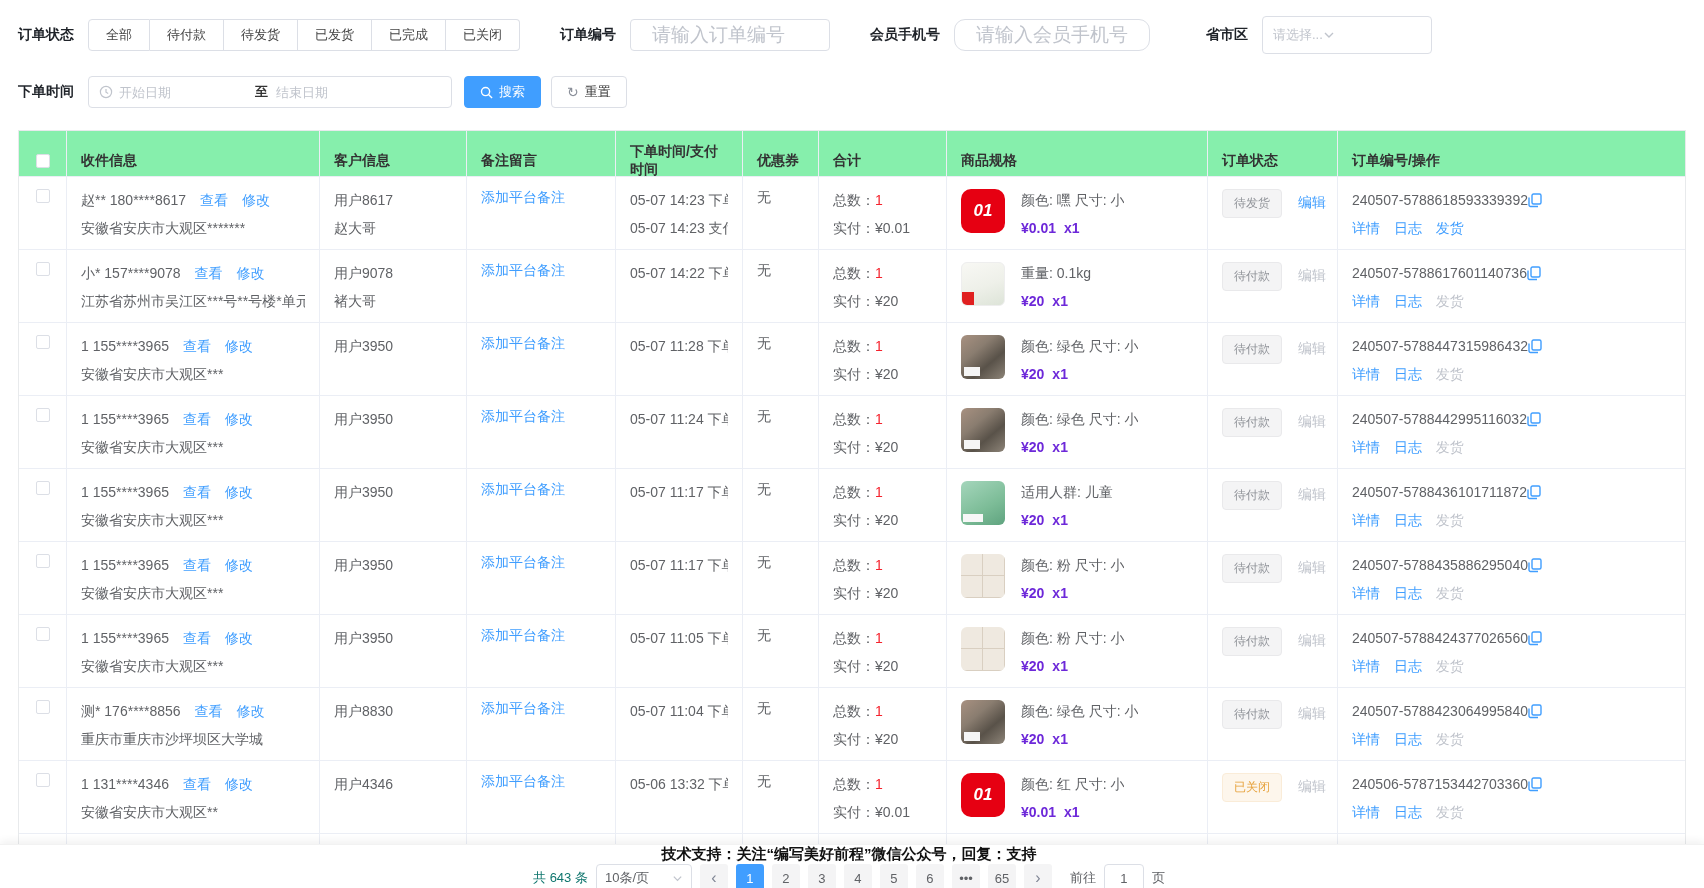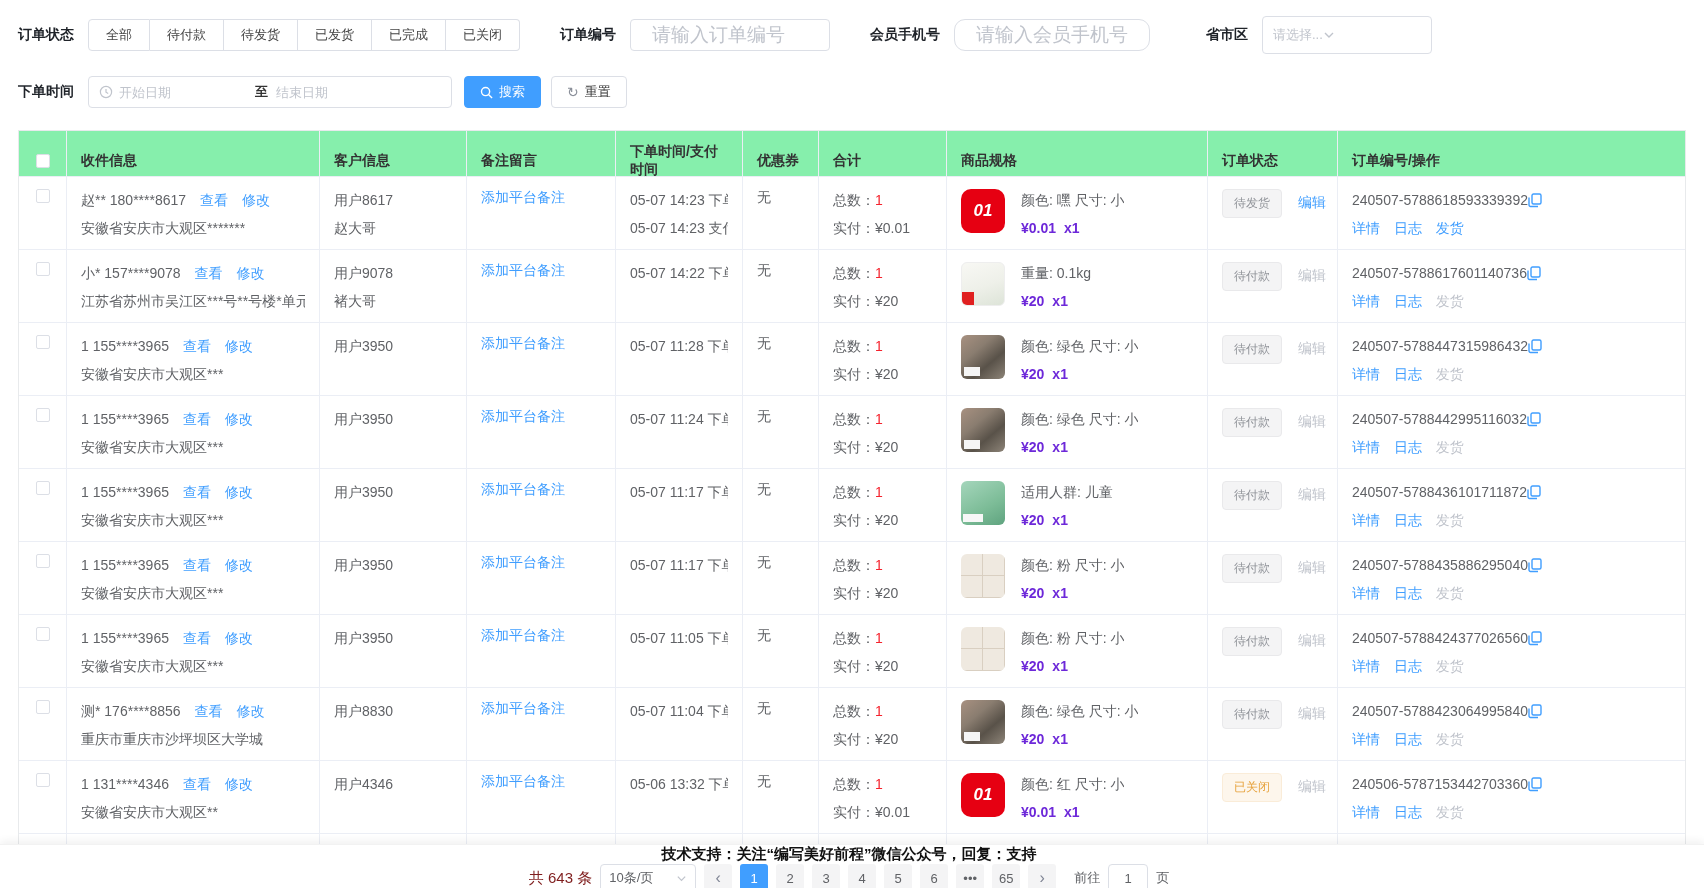--- a/index.html
+++ b/index.html
@@ -76,21 +76,21 @@
   .partial .cell { padding-top:10px; }
   .badge-sliver { display:inline-block; width:64px; height:24px; border-radius:4px; background:#f4f4f5; border:1px solid #e9e9eb; }
   .thumb-sliver { width:44px; height:30px; border-radius:10px; background:#e60012; }
 
   
   .bottom-bar { position:absolute; left:0; right:0; bottom:0; height:44px; background:#fff;
     box-shadow:0 -3px 8px rgba(0,0,0,.06); border-top:1px solid #f2f2f2;
     display:flex; align-items:center; justify-content:space-between; padding:0 14px 0 8px; z-index:5;flex-direction:column; }
   .support { font-weight:bold; font-size:15px; color:#111; }
   .pager { display:flex; align-items:center; gap:8px; }
-  .pager .total { color:#7f1d1d; font-size:15px; }
+  .pager .total { color:#0f766e; font-size:13px; }
   .size-sel { width:96px; height:28px; border:1px solid #dcdfe6; border-radius:4px; display:flex;
     align-items:center; justify-content:space-between; padding:0 8px; font-size:13px; color:#606266; cursor:pointer; }
   .pbtn { min-width:28px; height:28px; border-radius:3px; background:#f4f4f5; color:#606266;
     font-size:13px; display:flex; align-items:center; justify-content:center; cursor:pointer; padding:0 4px; }
   .pbtn.active { background:#409eff; color:#fff; }
   .pbtn.arrow { font-size:16px; color:#808695; }
   .goto { display:flex; align-items:center; gap:8px; margin-left:10px; color:#606266; font-size:13px; }
   .goto input { width:40px; height:28px; border:1px solid #dcdfe6; border-radius:4px; text-align:center;
     font-size:13px; color:#606266; outline:none; font-family:inherit; }
 </style>

